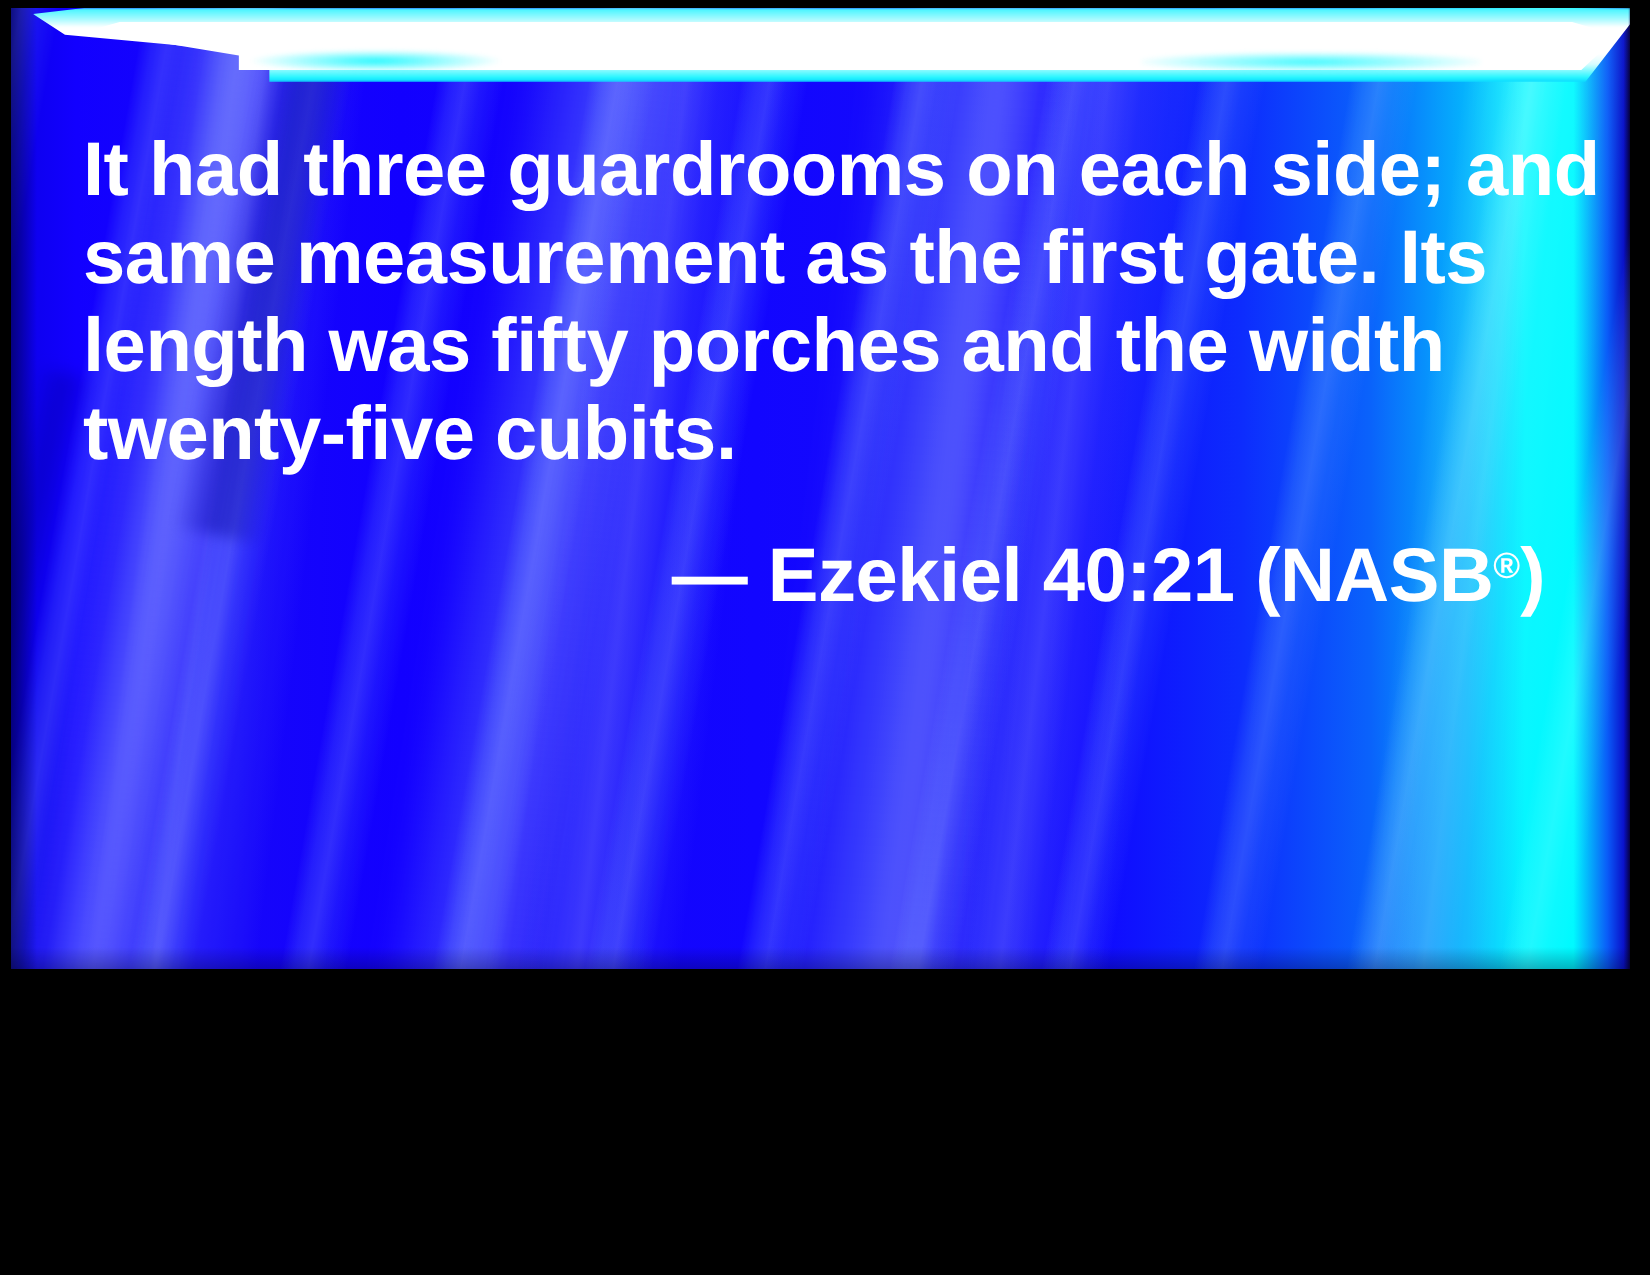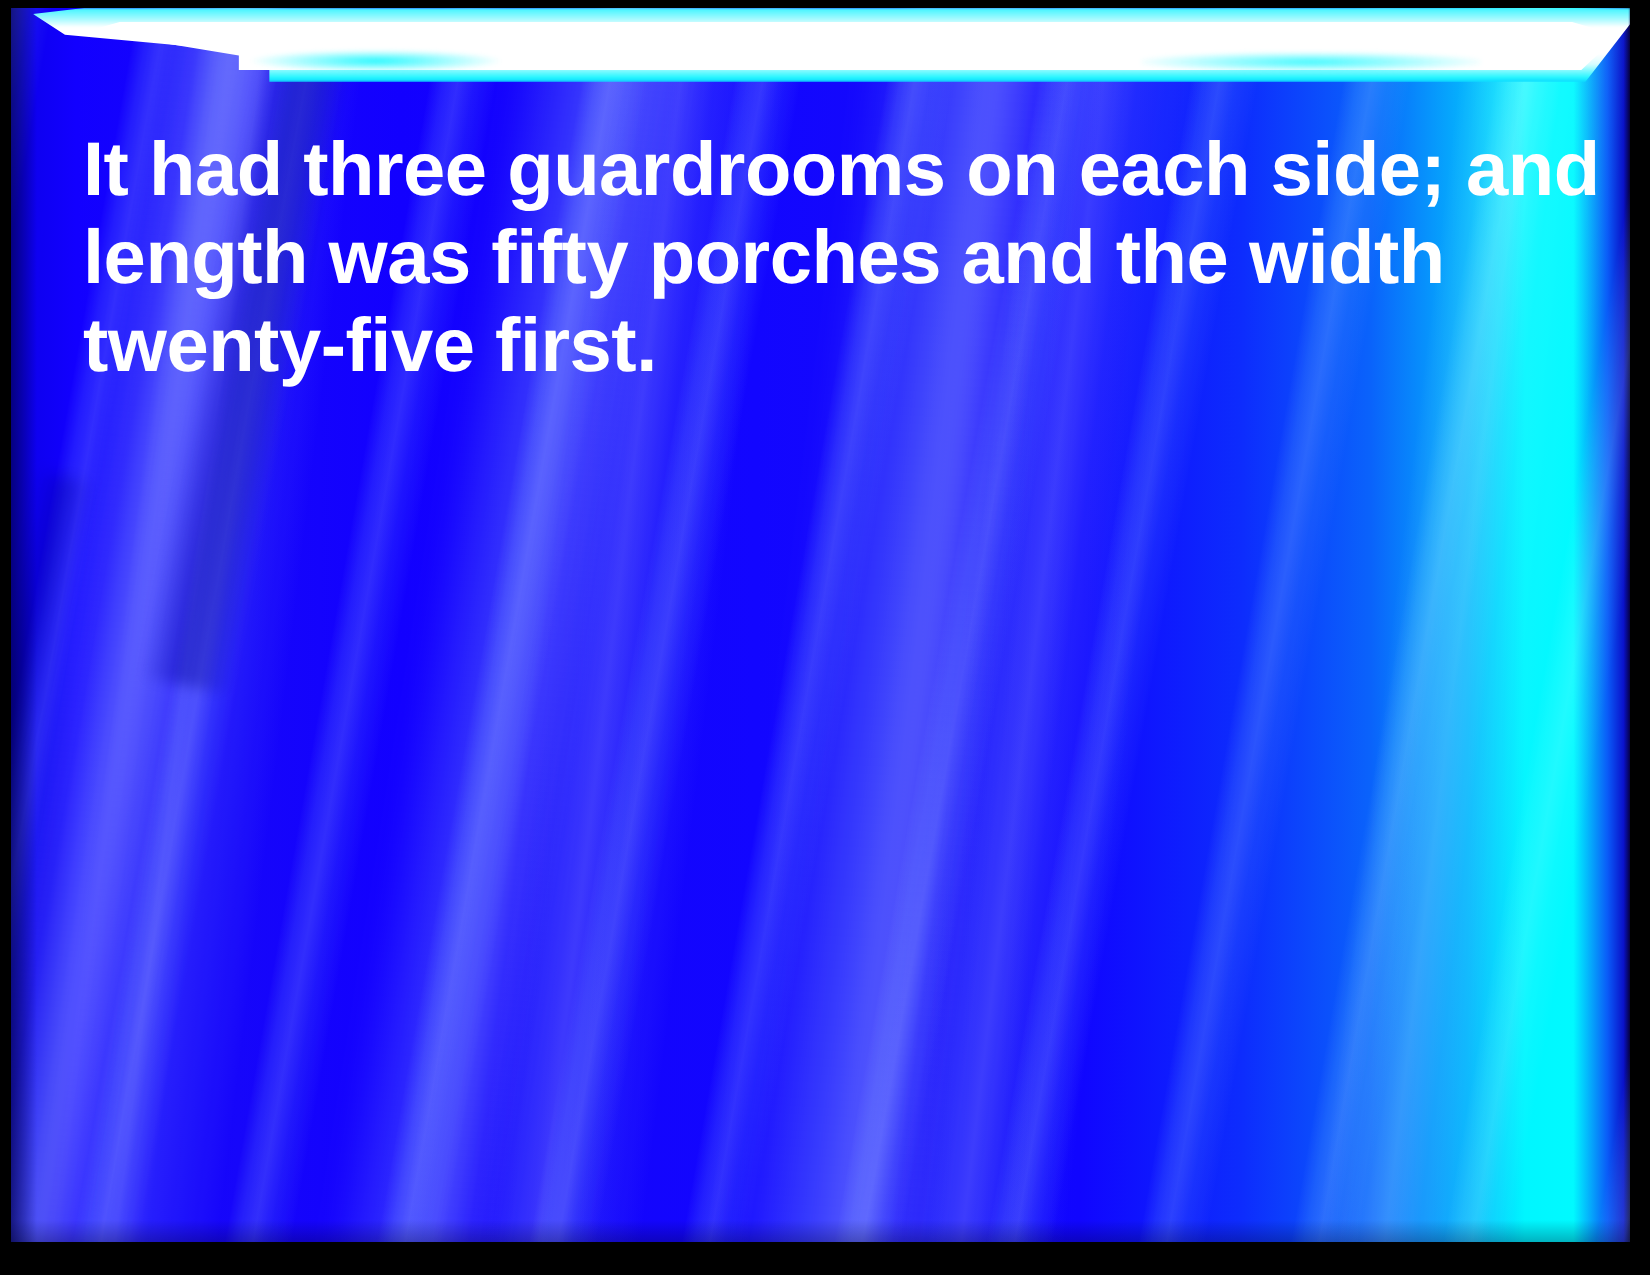--- a/index.html
+++ b/index.html
@@ -17,21 +17,21 @@
     overflow: hidden;
     font-family: "Liberation Sans", "DejaVu Sans", sans-serif;
   }
 
   
   #screen {
     position: absolute;
     left: 11px;
     top: 8px;
     width: 1619px;
-    height: 1234px;
+    height: 961px;
     overflow: hidden;
     background: #ec4899;
   }
 
   
   .bg-base {
     position: absolute;
     inset: 0;
     background: linear-gradient(
       to right,
@@ -299,19 +299,21 @@
 
     <div class="banner">
       <div class="banner-glow"></div>
       <div class="banner-core"></div>
       <div class="banner-tint"></div>
       <div class="banner-tint-2"></div>
     </div>
 
     <div class="verse-block">
       <p class="verse-line">It had three guardrooms on each side; and</p>
+      <p class="verse-line">same measurement as the first gate. Its</p>
       <p class="verse-line">length was fifty porches and the width</p>
-      <p class="verse-line">twenty-five first.</p>
-
+      <p class="verse-line">twenty-five cubits.</p>
+
+      <p class="attribution"><span>— Ezekiel 40:21 (NASB</span><span class="reg">®</span><span>)</span></p>
     </div>
 
   </div>
 </div>
 
 </body></html>

